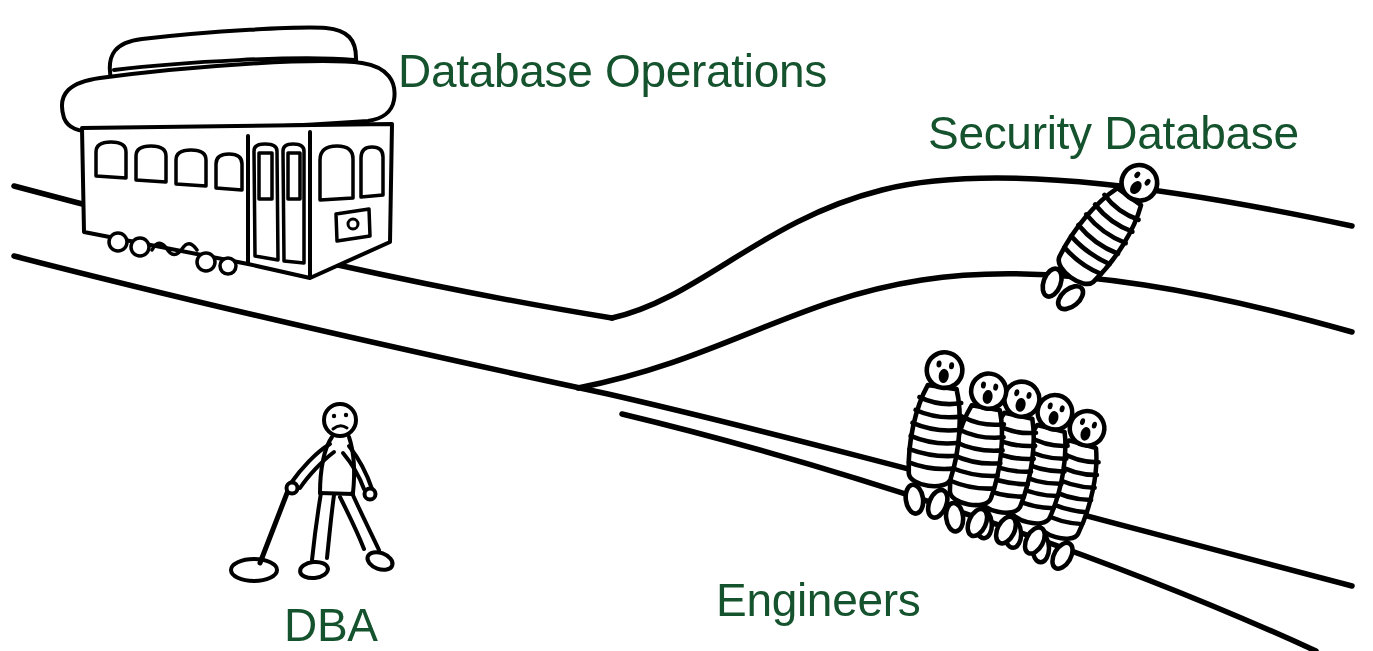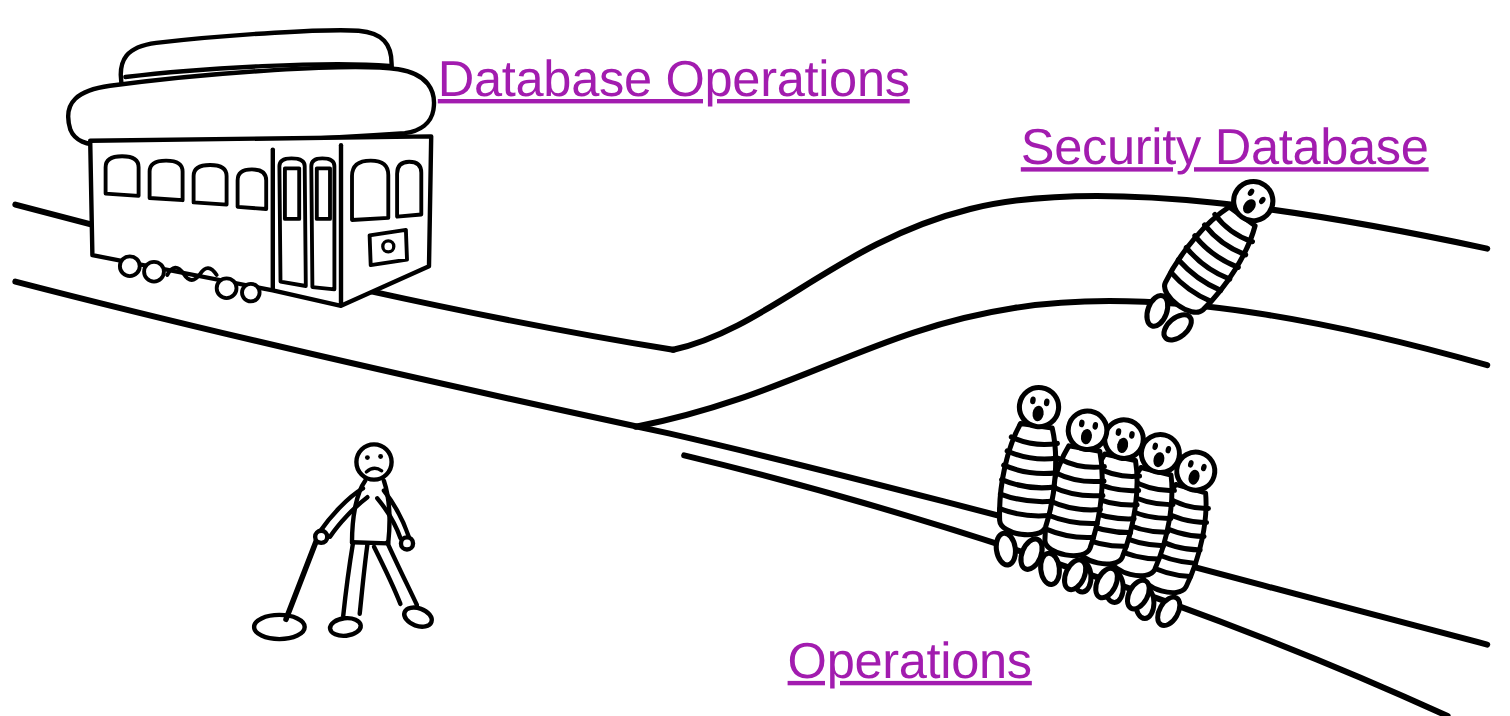--- a/index.html
+++ b/index.html
@@ -16,25 +16,24 @@
     font-family: "Liberation Sans", sans-serif;
   }
   .art {
     position: absolute;
     inset: 0;
   }
   .label {
     position: absolute;
     font-family: "Liberation Sans", sans-serif;
     font-weight: 500;
-    color: #a21caf;
+    color: #14532d;
     white-space: nowrap;
     letter-spacing: -0.3px;
     user-select: none;
-    text-decoration: underline;
   }
   .label-lg { font-size: 46px; }
 </style>
 </head>
 <body>
 
 <div class="canvas">
 
   <svg class="art" viewBox="0 0 1373 651" xmlns="http://www.w3.org/2000/svg">
     <defs>
@@ -129,16 +128,17 @@
       <path d="M 340 497 C 349 515, 357 531, 364 549"></path>
       <ellipse cx="314" cy="570" rx="14" ry="8" transform="rotate(-6 314 570)" fill="#fff"></ellipse>
       <ellipse cx="380" cy="561" rx="13" ry="8" transform="rotate(20 380 561)" fill="#fff"></ellipse>
     </g>
   </svg>
 
   <div class="label label-lg" style="left:398px; top:44px;">Database Operations</div>
 
   <div class="label label-lg" style="left:928px; top:106px;">Security Database</div>
 
-  <div class="label label-lg" style="left:716px; top:573px;">Operations</div>
+  <div class="label label-lg" style="left:716px; top:573px;">Engineers</div>
 
+  <div class="label label-lg" style="left:284px; top:598px;">DBA</div>
 
 </div>
 
 </body></html>

